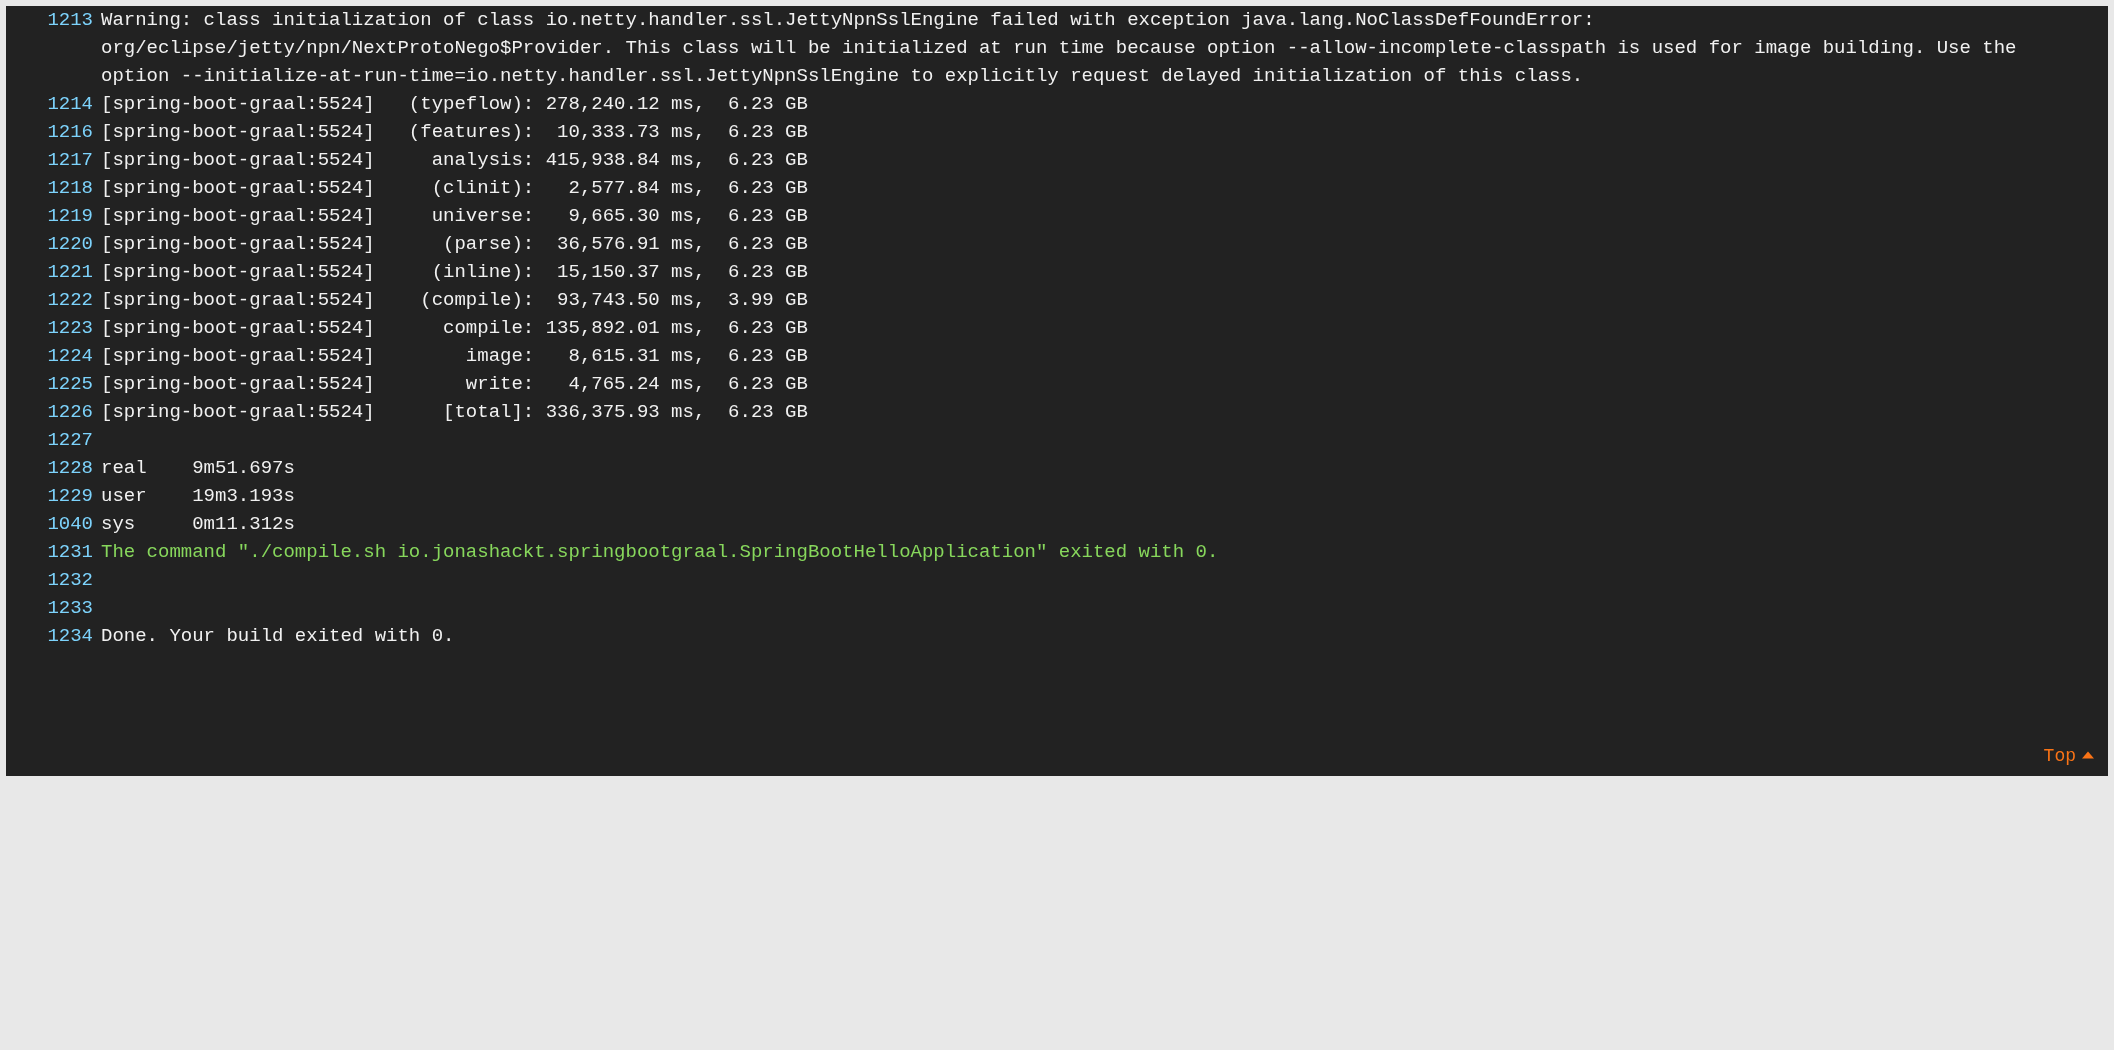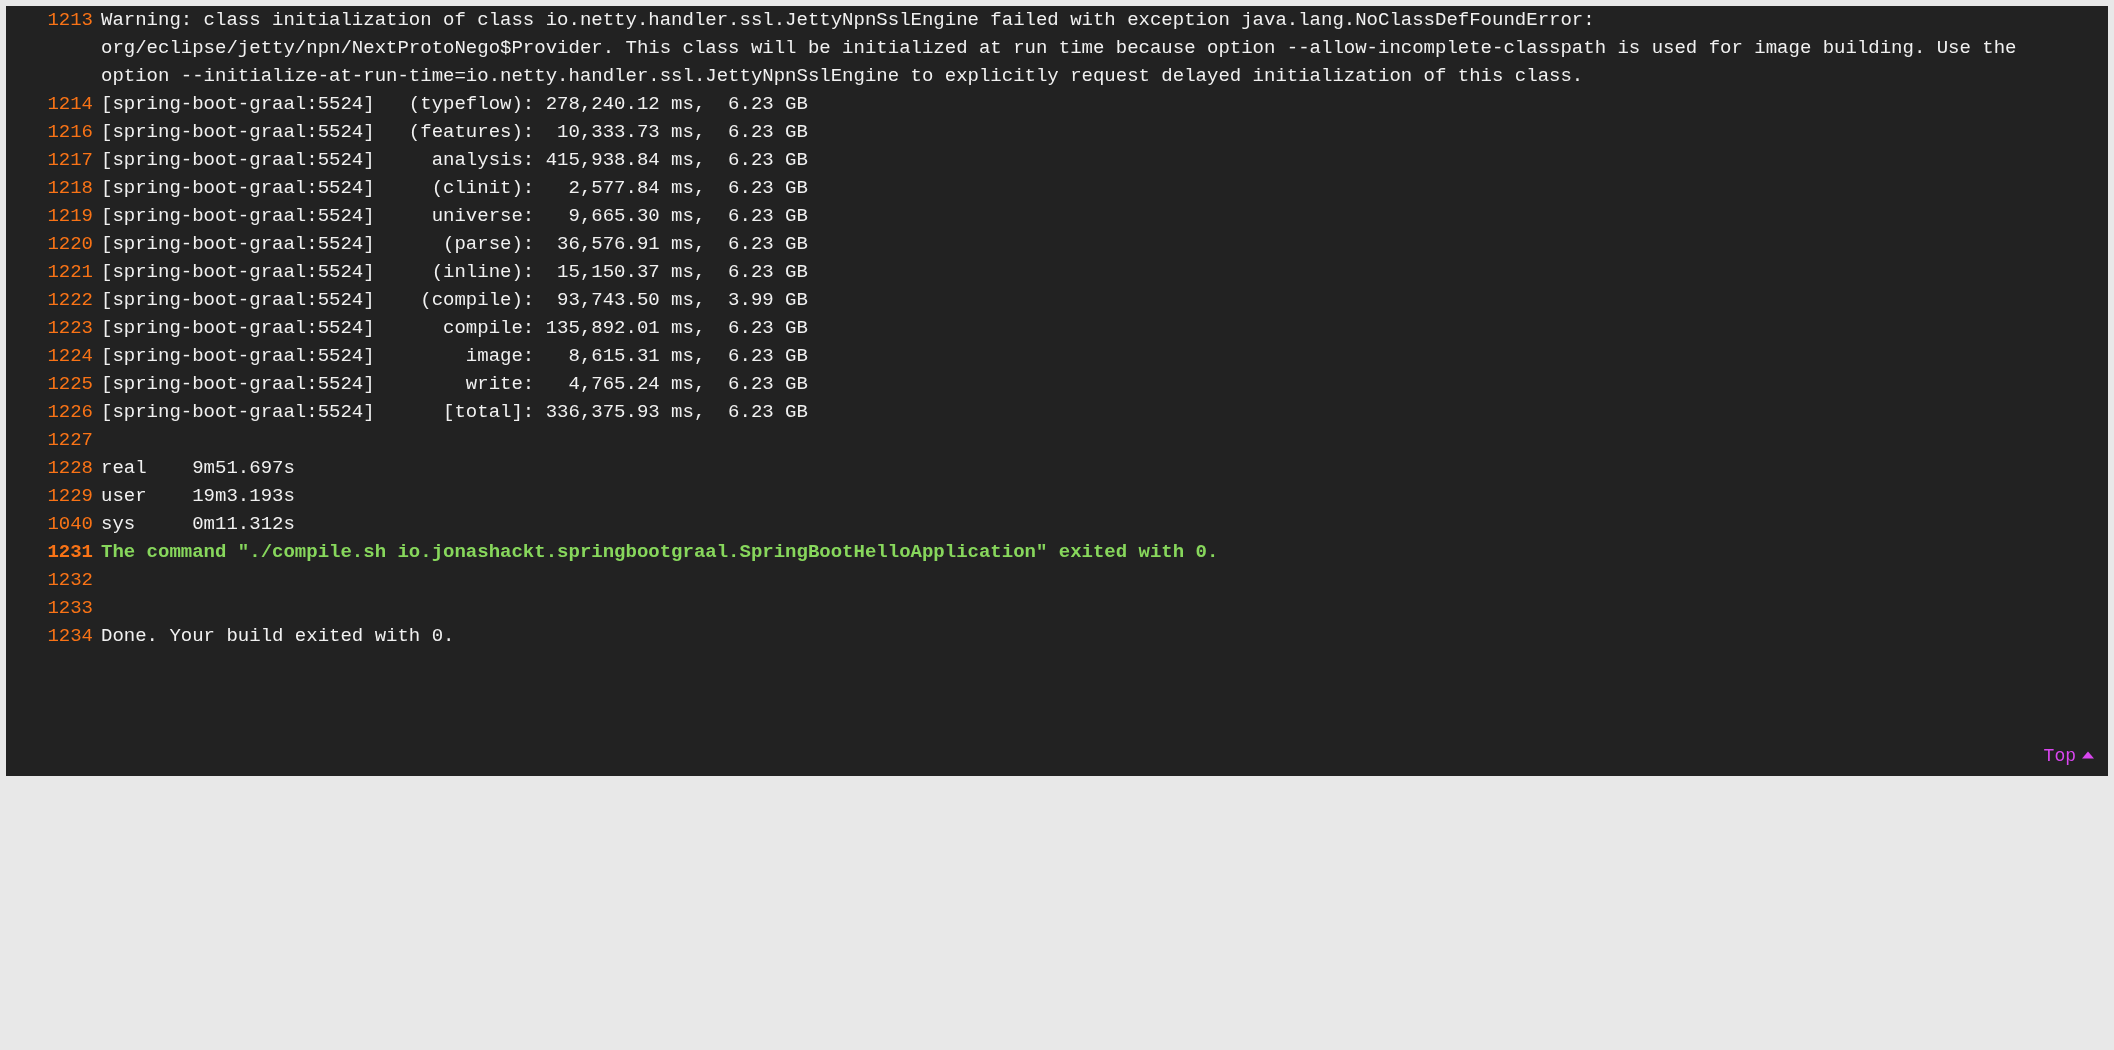--- a/index.html
+++ b/index.html
@@ -24,29 +24,29 @@
   .log-line {
     position: relative;
     white-space: pre-wrap;
     word-break: break-word;
   }
   .log-line .lineno {
     position: absolute;
     left: -60px;
     width: 52px;
     text-align: right;
-    color: #f97316;
+    color: #7dd3fc;
     user-select: none;
   }
-  .green { color: #87d75c; font-weight: 700; }
+  .green { color: #87d75c; font-weight: 400; }
   .footer {
     position: absolute;
     bottom: 6px;
     right: 14px;
-    color: #d946ef;
+    color: #f97316;
     font-size: 18px;
     cursor: pointer;
     display: flex;
     align-items: center;
     gap: 6px;
   }
   .footer svg { width: 12px; height: 12px; }
 </style>
 </head>
 <body>

